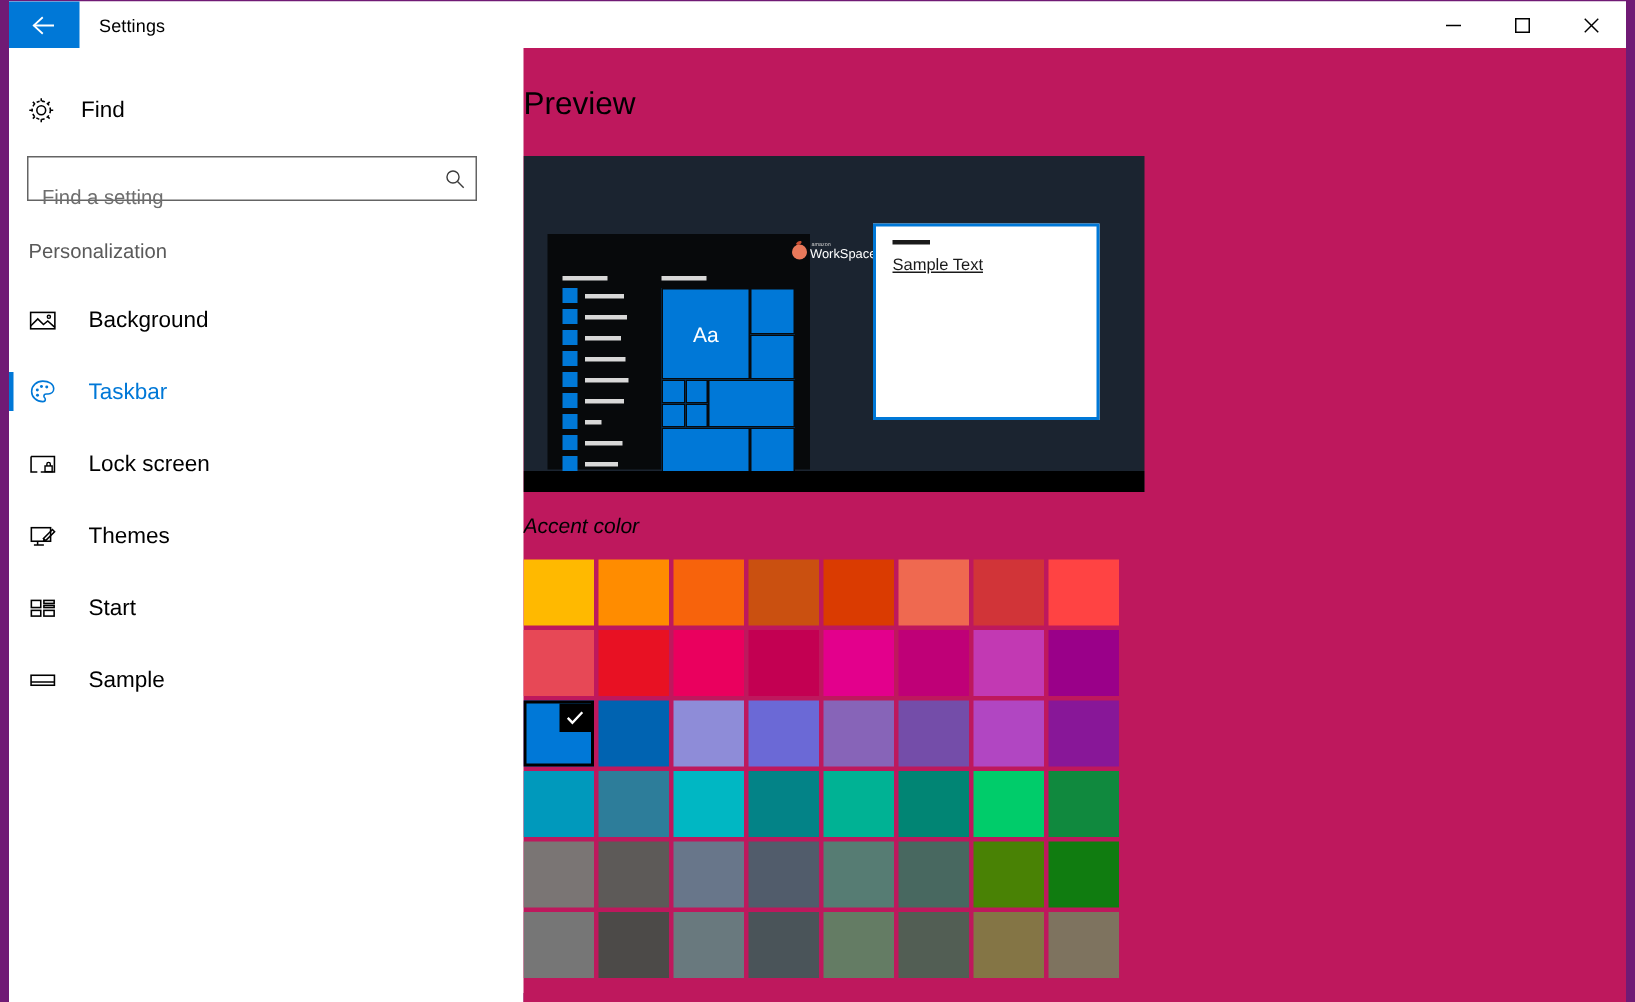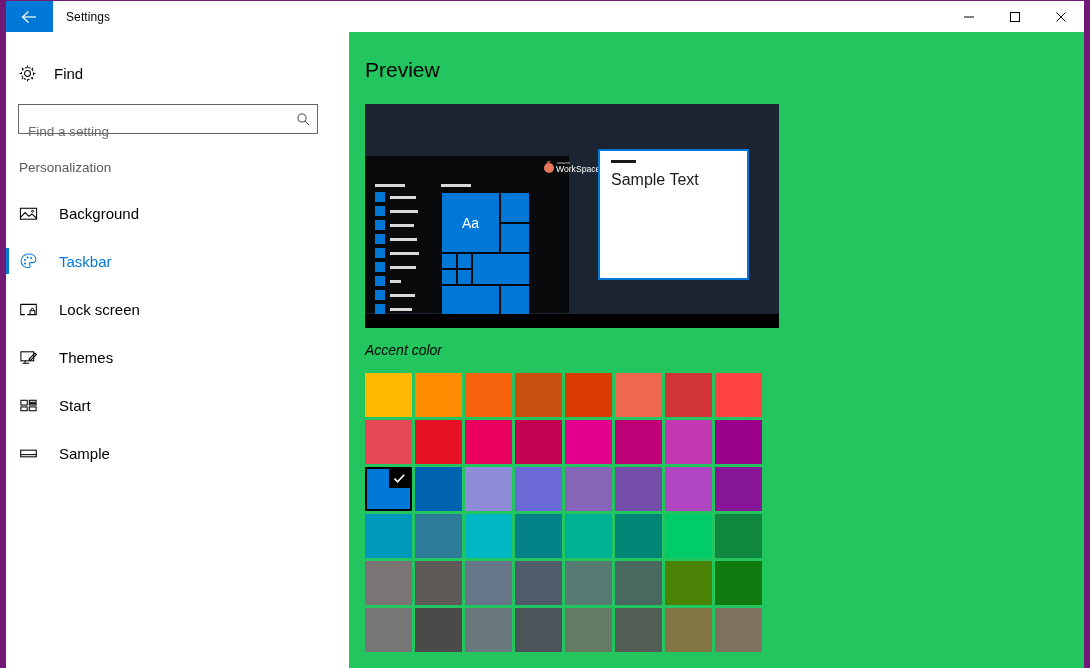--- a/index.html
+++ b/index.html
@@ -57,22 +57,22 @@
     height: 636px;
   }
   .sidebar {
     width: 343px;
     flex: 0 0 343px;
     background: #ffffff;
     padding-top: 22px;
   }
   .content {
     flex: 1;
-    background: #22c55e;
-    padding-left: 16px;
+    background: #be185d;
+    padding-left: 0px;
     overflow: hidden;
   }
 
   
   .home-row {
     display: flex; align-items: center;
     height: 38px;
     padding-left: 12px;
     cursor: pointer;
   }
@@ -148,22 +148,22 @@
   }
   .preview-box {
     position: relative;
     width: 414px; height: 224px;
     margin-top: 22px;
     background: #1b2430;
     overflow: hidden;
   }
   .pv-startmenu {
     position: absolute;
-    left: 0; top: 52px;
-    width: 204px; height: 157px;
+    left: 16px; top: 52px;
+    width: 175px; height: 157px;
     background: #07090b;
   }
   .pv-leftcol { position: absolute; left: 10px; top: 28px; }
   .pv-hdrline {
     width: 30px; height: 3px; background: #d8d8d8;
     margin-bottom: 5px;
   }
   .pv-applist { display: flex; flex-direction: column; gap: 4px; }
   .pv-approw { display: flex; align-items: center; gap: 5px; }
   .pv-appsq { width: 10px; height: 10px; background: #0078d7; }
@@ -192,22 +192,23 @@
     width: 151px; height: 131px;
     background: #ffffff;
     border: 2px solid #0078d7;
   }
   .pv-win-bar {
     width: 25px; height: 3px; background: #1a1a1a;
     margin: 9px 0 0 11px;
   }
   .pv-win-text {
     margin: 8px 0 0 11px;
-    font-size: 16px;
+    font-size: 11px;
     color: #1a1a1a;
+    text-decoration: underline;
   }
   .pv-taskbar {
     position: absolute;
     left: 0; bottom: 0;
     width: 100%; height: 14px;
     background: #000000;
   }
 
   .accent-label {
     font-size: 14px;

